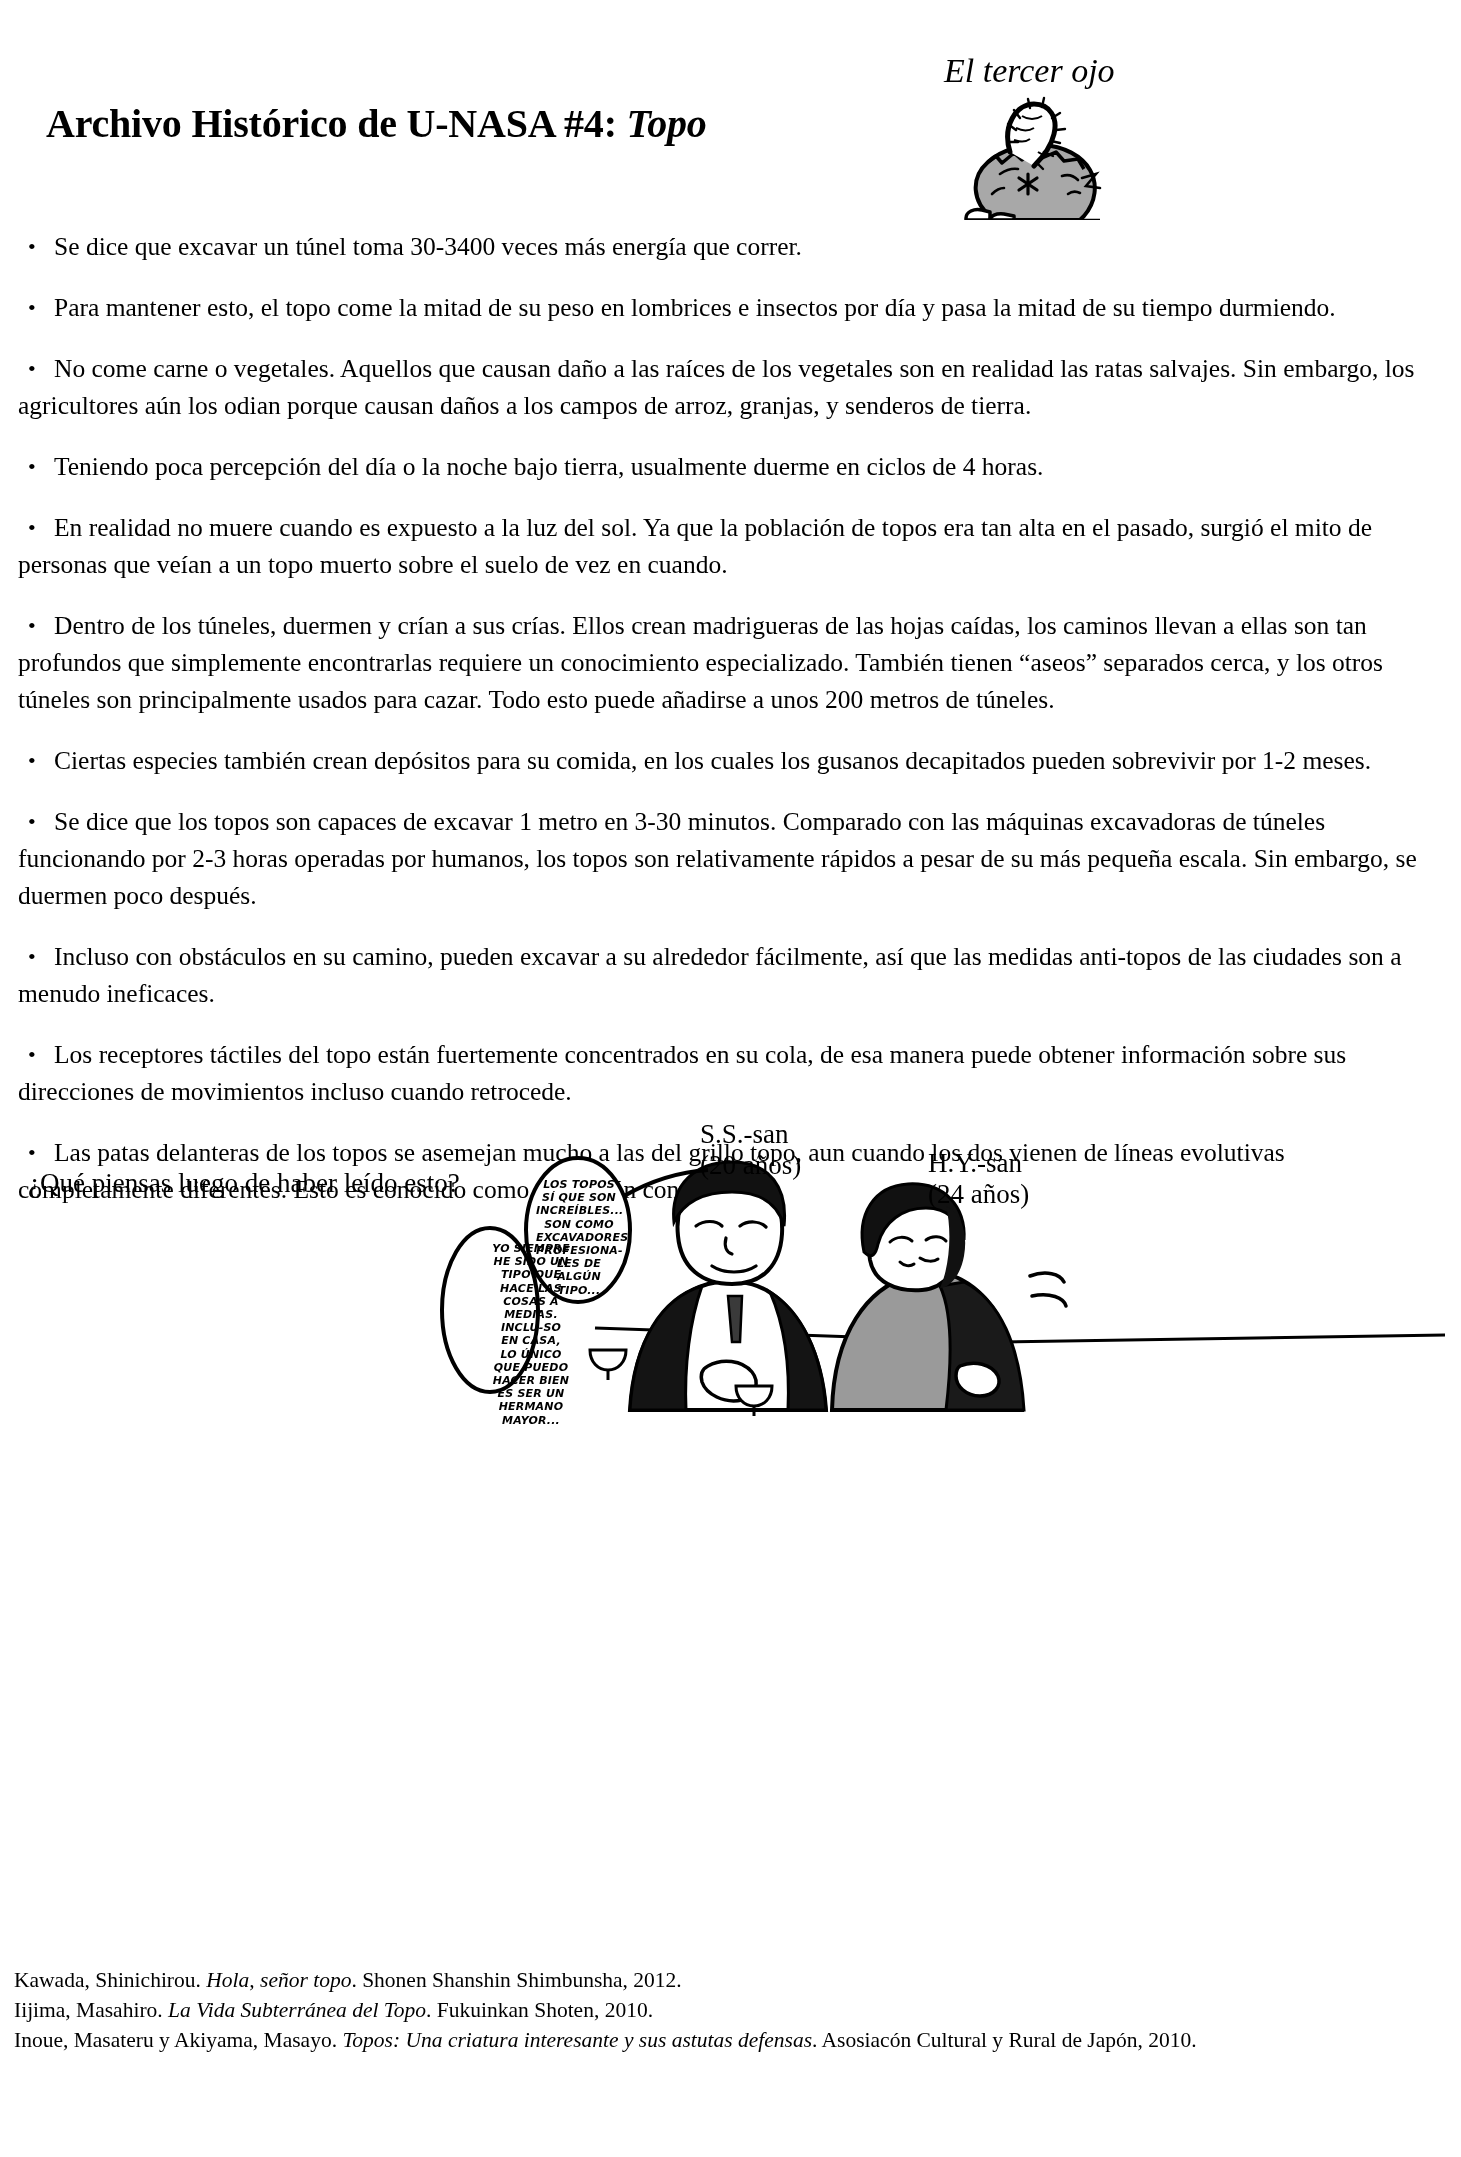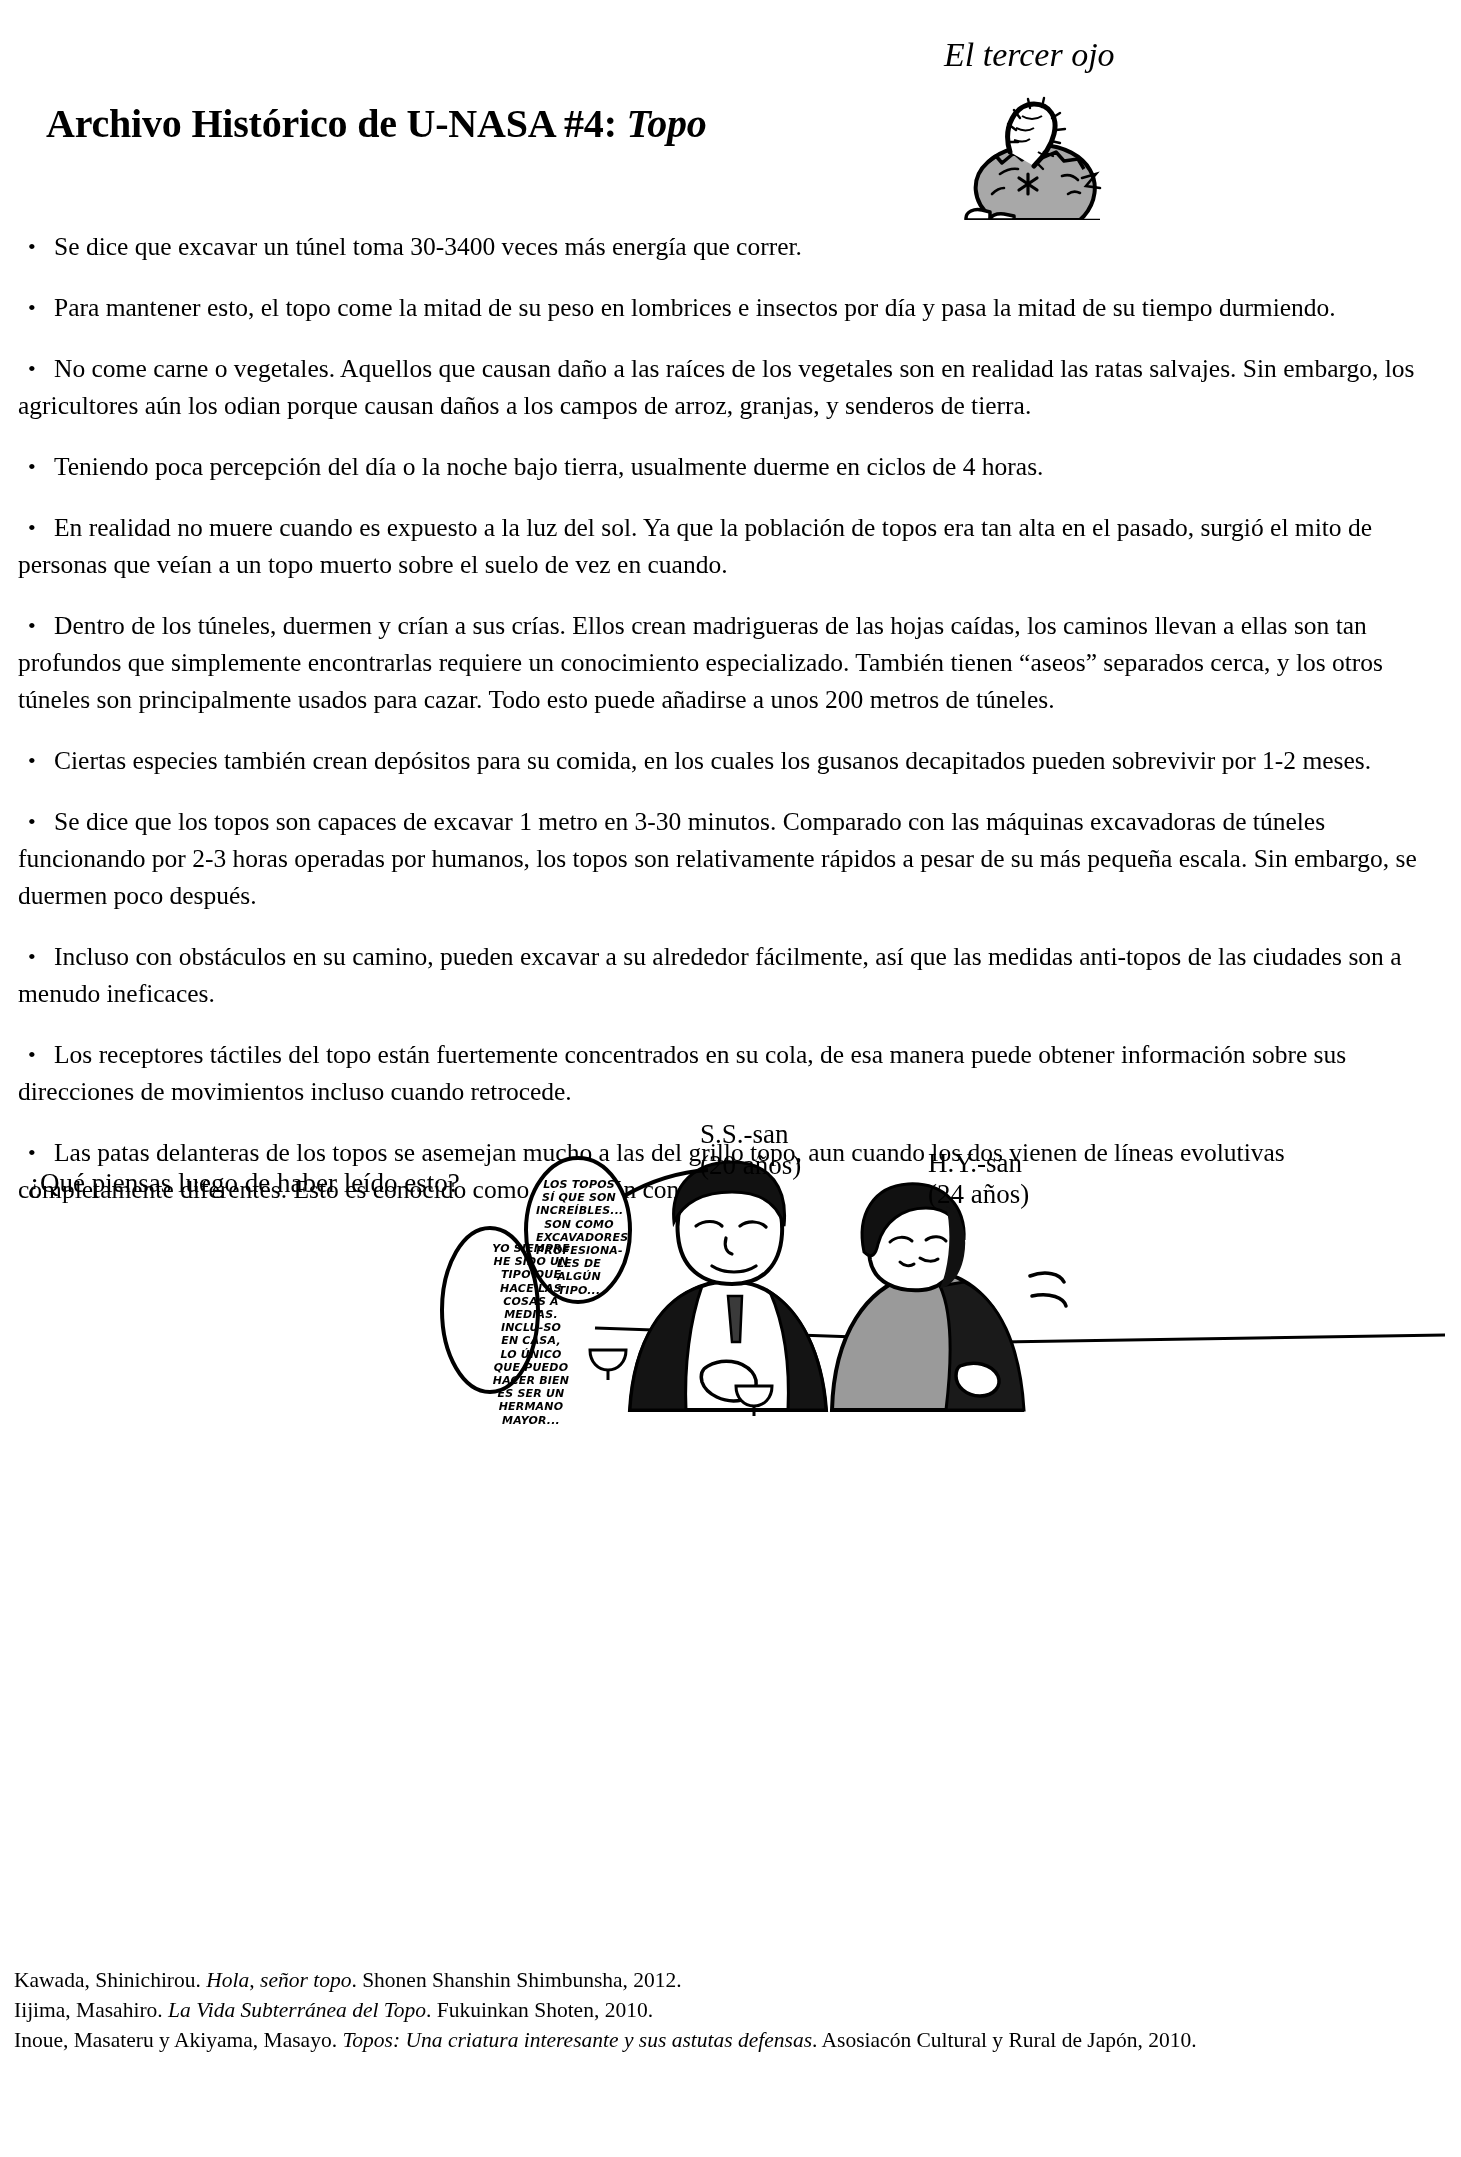--- a/index.html
+++ b/index.html
@@ -34,21 +34,21 @@
     white-space: nowrap;
   }
   .page-title .subject {
     font-weight: bold;
     font-style: italic;
   }
 
   .eye-label {
     position: absolute;
     left: 944px;
-    top: 36px;
+    top: 52px;
     font-size: 34px;
     font-style: italic;
     white-space: nowrap;
   }
 
   
   .mole-figure {
     position: absolute;
     left: 930px;
     top: 90px;

